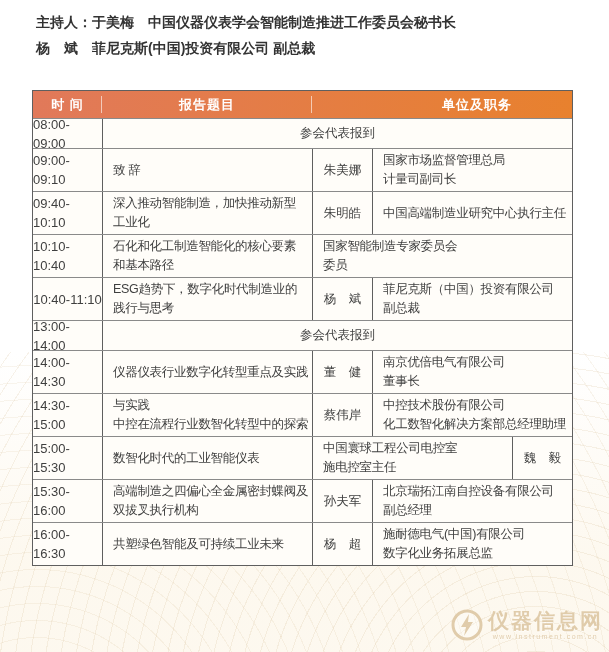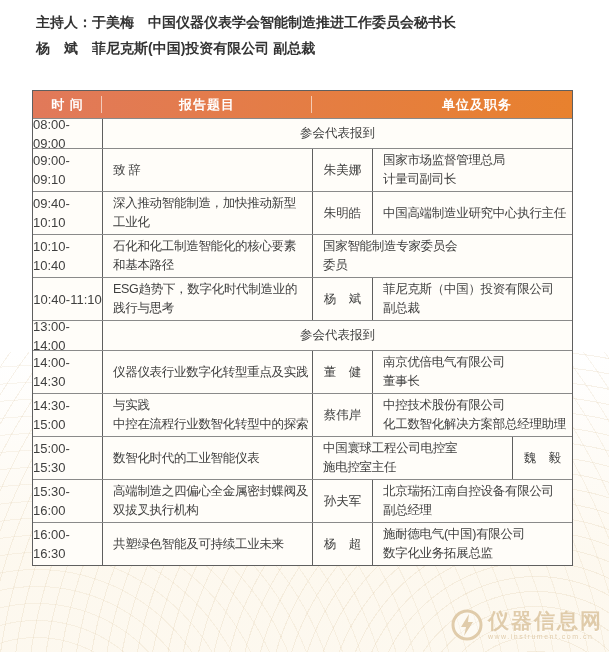--- a/index.html
+++ b/index.html
@@ -81,21 +81,21 @@
   .speaker{align-items:center;}
   .merged{flex:1 1 auto;align-items:center;border-left:1px solid var(--border-dark);}
   .ln{white-space:nowrap;}
   .ln:empty{display:none;}
   .watermark{
     position:absolute;right:6px;bottom:10px;z-index:2;
     display:flex;align-items:center;gap:4px;
     color:var(--watermark-color);
     opacity:.85;
   }
-  .wm-text{display:flex;flex-direction:column;align-items:flex-start;}
+  .wm-text{display:flex;flex-direction:column;align-items:center;}
   .wm-name{
     font-size:21px;font-weight:bold;letter-spacing:2px;line-height:22px;
     text-shadow:0 1px 0 rgba(255,255,255,.8);
   }
   .wm-url{
     font-size:7px;letter-spacing:1.5px;line-height:9px;
     text-shadow:0 1px 0 rgba(255,255,255,.8);
   }
 </style>
 </head>

